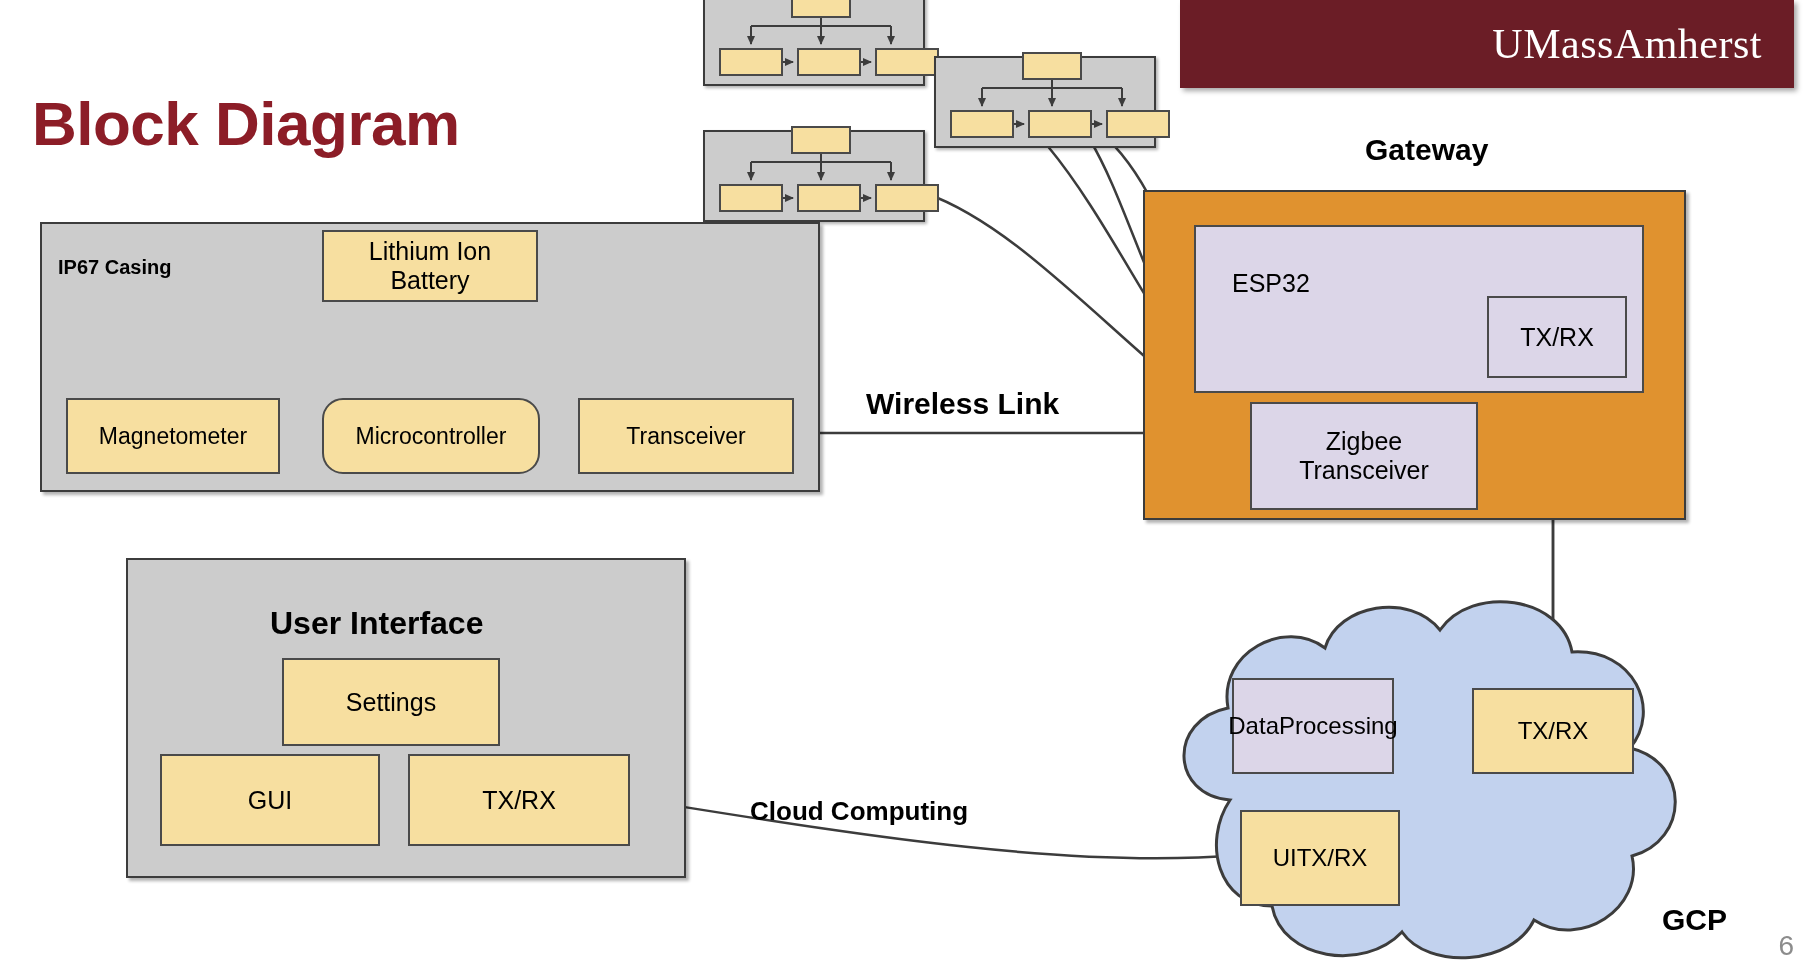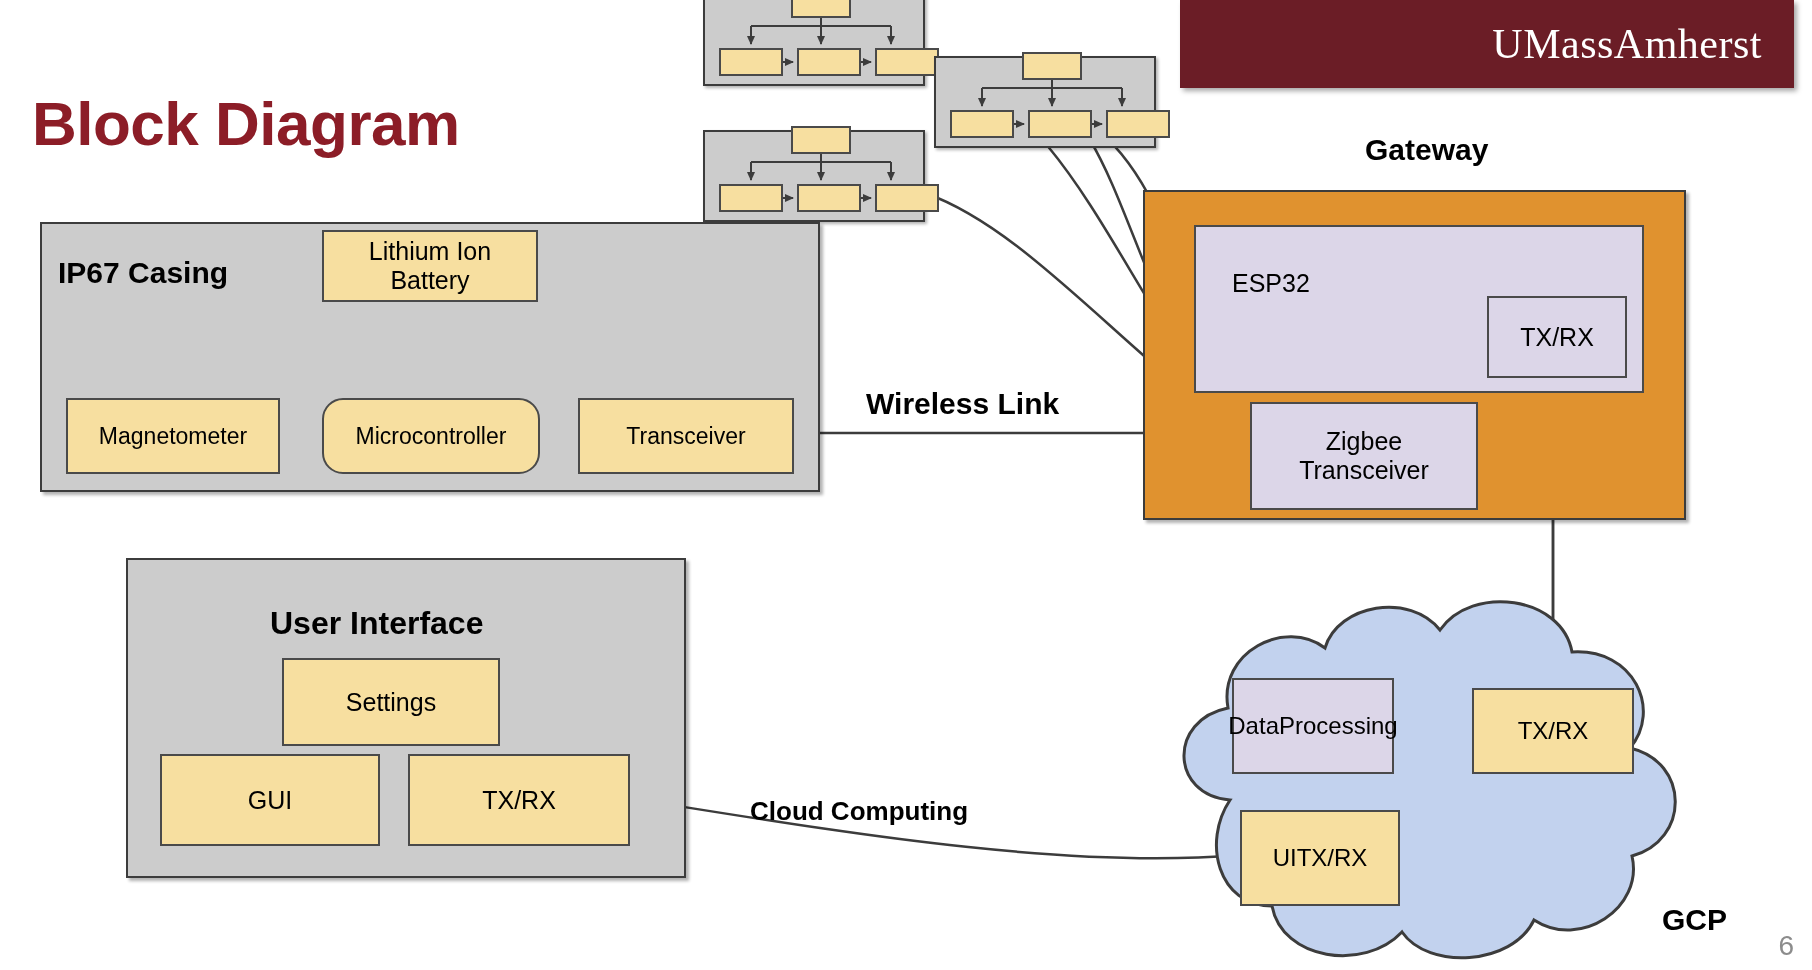--- a/index.html
+++ b/index.html
@@ -223,21 +223,21 @@
       <path d="M46,30 L186,30" stroke="#3c3c3c" stroke-width="2" fill="none"></path>
       <path d="M46,30 L46,48" stroke="#3c3c3c" stroke-width="2" fill="none" marker-end="url(#arrS)"></path>
       <path d="M116,30 L116,48" stroke="#3c3c3c" stroke-width="2" fill="none" marker-end="url(#arrS)"></path>
       <path d="M186,30 L186,48" stroke="#3c3c3c" stroke-width="2" fill="none" marker-end="url(#arrS)"></path>
       <path d="M78,66 L88,66" stroke="#3c3c3c" stroke-width="2" fill="none" marker-end="url(#arrS)"></path>
       <path d="M156,66 L166,66" stroke="#3c3c3c" stroke-width="2" fill="none" marker-end="url(#arrS)"></path>
     </svg>
   </div>
 
   <div class="gray-box" style="left:40px; top:222px; width:780px; height:270px;"></div>
-  <div class="group-label" style="left:58px; top:256px; font-size:30px;">IP67 Casing</div>
+  <div class="group-label" style="left:58px; top:256px; font-size:20px;">IP67 Casing</div>
 
   <div class="yellow-box" style="left:322px; top:230px; width:216px; height:72px; flex-direction:column;">
     <span>Lithium Ion</span>
     <span>Battery</span>
   </div>
 
   <div class="yellow-box" style="left:66px; top:398px; width:214px; height:76px; font-size:23px;">
     <span>Magnetometer</span>
   </div>
 

